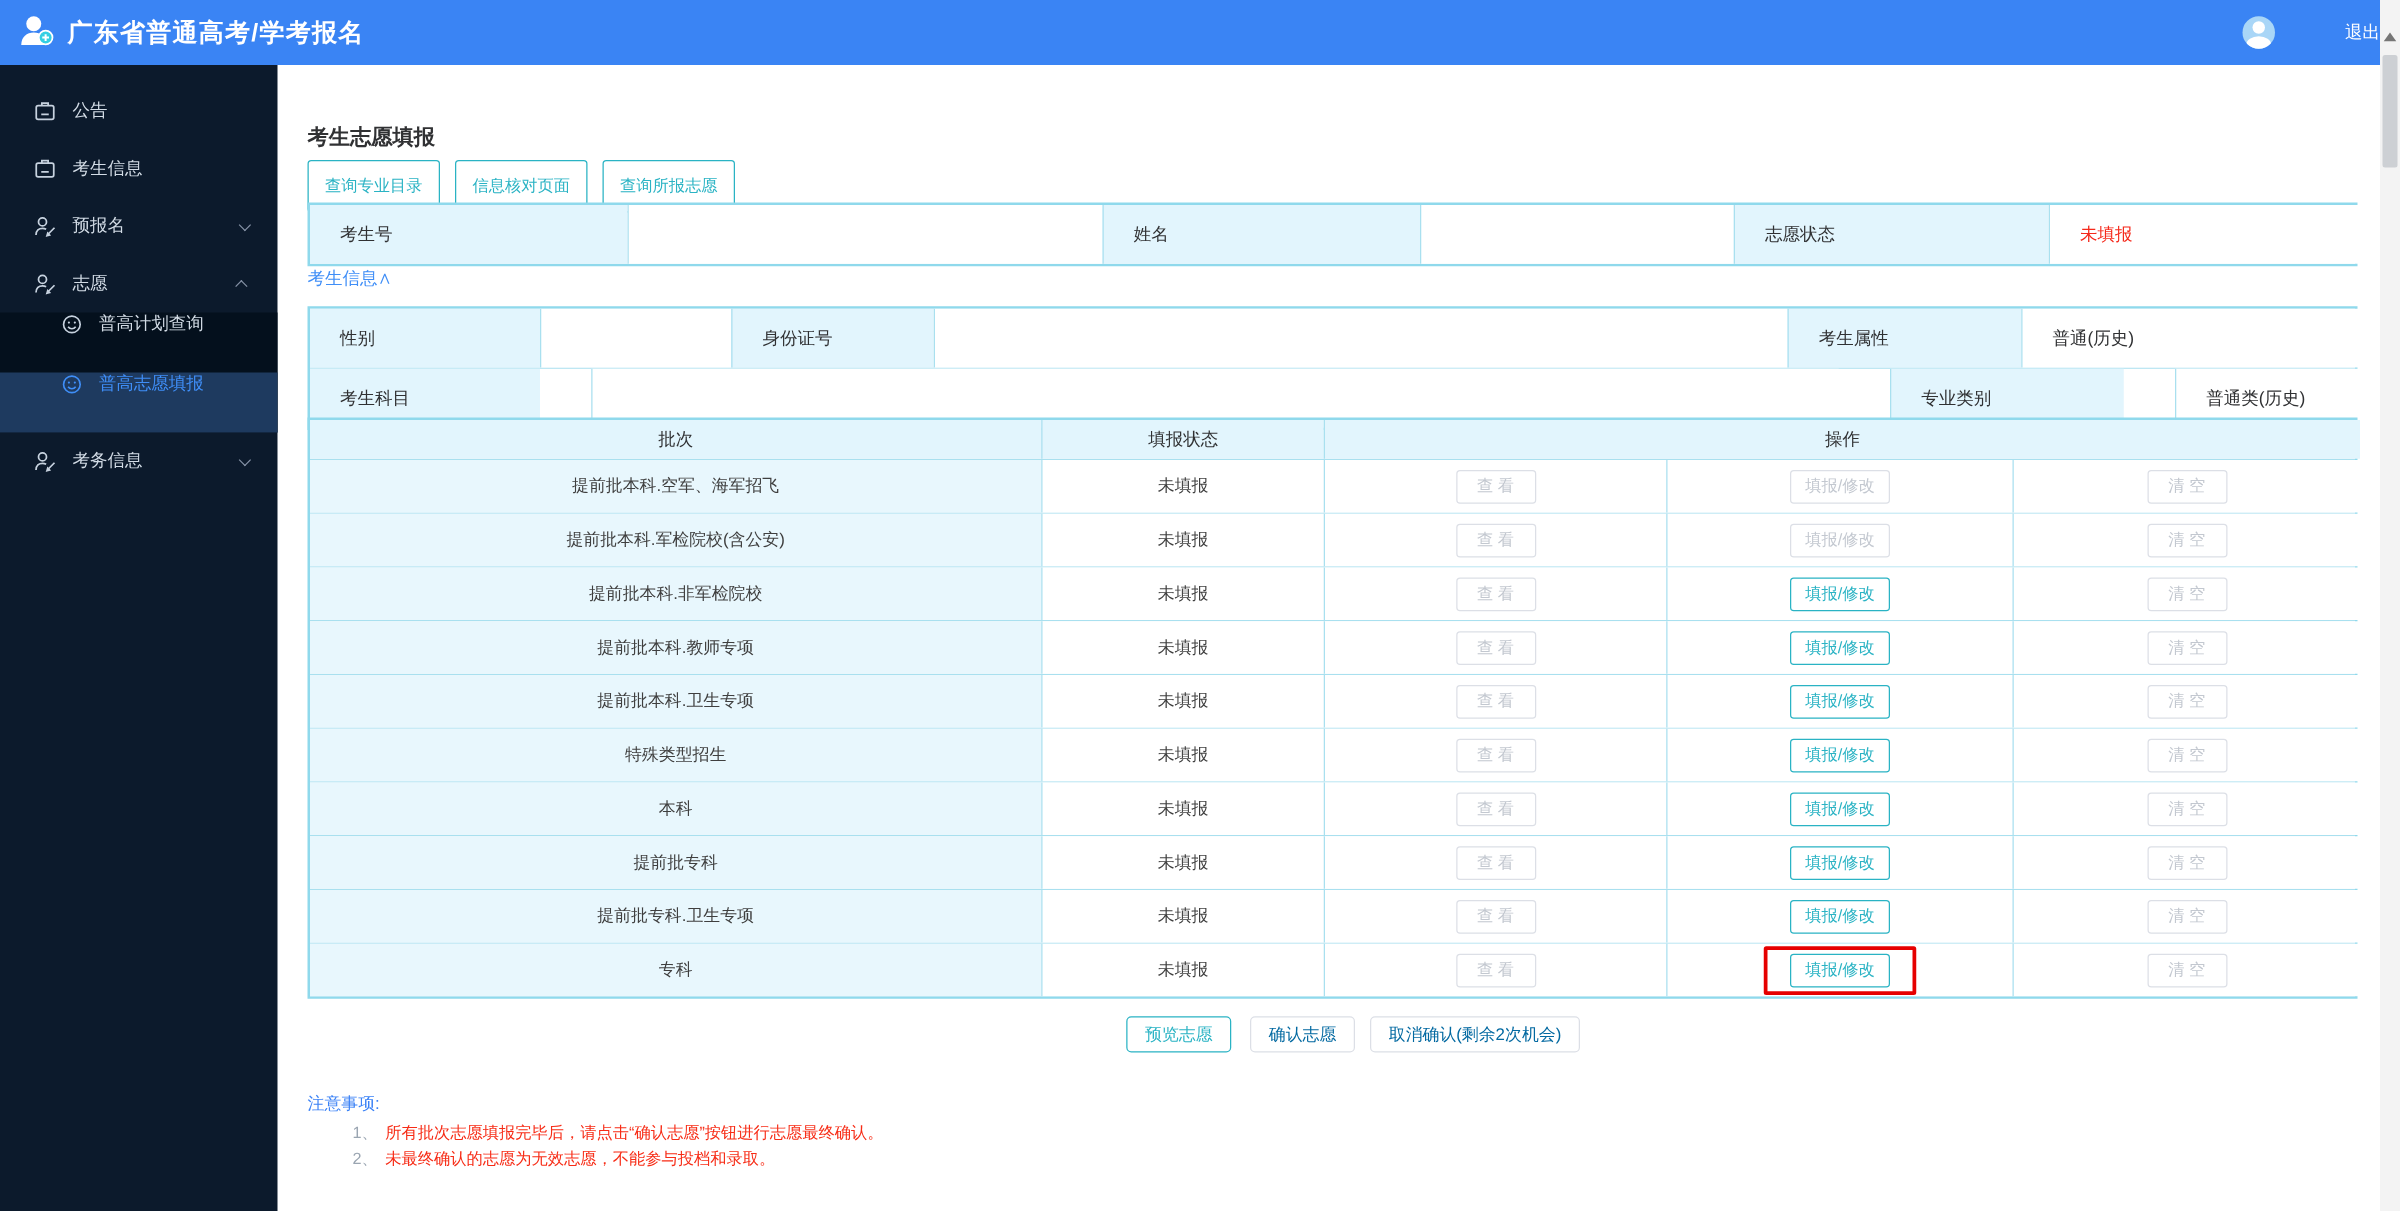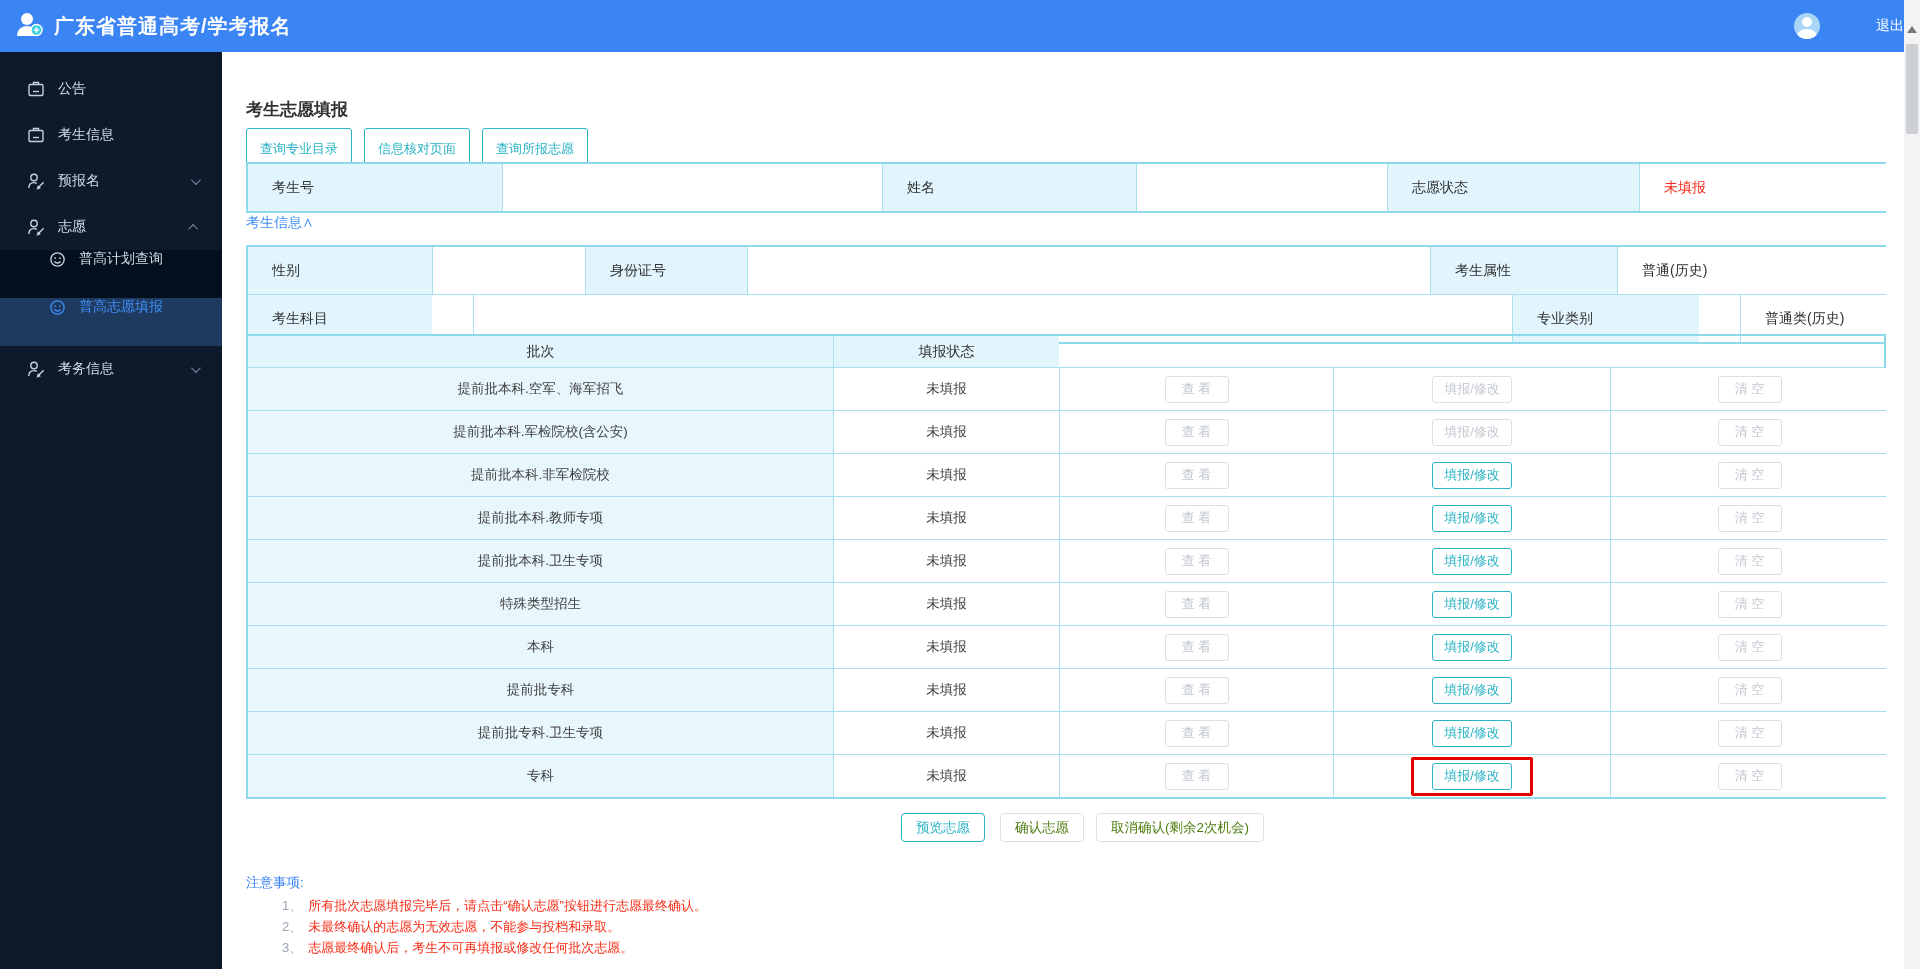--- a/index.html
+++ b/index.html
@@ -69,21 +69,21 @@
   .tbtn { height:27px; min-width:64px; background:#fff; border-radius:3px; font-size:13px; cursor:pointer; font-family:inherit; padding:0 8px; }
   .tbtn.grey { border:1px solid #dcdfe6; color:#c3c8d0; }
   .tbtn.fill-on { border:1px solid #2ab3c4; color:#2ab3c4; min-width:80px; }
   .tbtn.fill-off { border:1px solid #dcdfe6; color:#c3c8d0; min-width:80px; }
   .fillwrap { display:inline-flex; align-items:center; justify-content:center; }
   .fillwrap.redbox { border:3px solid #e60000; padding:3px 18px; border-radius:2px; }
   
   .actions { position:absolute; left:24px; top:761px; width:1640px; height:29px; }
   .abtn { position:absolute; height:29px; border-radius:4px; background:#fff; font-size:13.5px; cursor:pointer; font-family:inherit; padding:0 14px; }
   .abtn.teal { border:1px solid #2ab3c4; color:#2ab3c4; left:655px; }
-  .abtn.grey { border:1px solid #dcdfe6; color:#4d7c0f; }
+  .abtn.grey { border:1px solid #dcdfe6; color:#0369a1; }
   #confirmBtn { left:754px; }
   #cancelBtn { left:850px; }
   
   .notes { position:absolute; left:24px; top:822px; width:1200px; }
   .notes-title { font-size:13.5px; color:#3b82f6; }
   .note-line { margin-top:6px; margin-left:36px; font-size:13px; line-height:15px; }
   .note-num { color:#9aa5b1; margin-right:6px; }
   .note-text { color:#f72c16; }
   
   .sbar { position:absolute; right:0; top:0; width:16px; height:969px; background:#f3f3f3; z-index:9; }
@@ -232,20 +232,21 @@
         <div class="cell val ircell"></div>
         <div class="cell lbl ircell">专业类别</div>
         <div class="cell val ircell">普通类(历史)</div>
       </div>
     </div>
 
     <div class="tbl" id="batchTable">
       <div class="trow bhead">
         <div class="cell">批次</div>
         <div class="cell">填报状态</div>
+        <div class="cell">操作</div>
       </div>
 
       <div class="trow brow">
         <div class="cell c-batch">提前批本科.空军、海军招飞</div>
         <div class="cell">未填报</div>
         <div class="cell">
             <button class="tbtn grey">查 看</button>
           </div>
         <div class="cell">
             <span class="fillwrap">
@@ -405,21 +406,20 @@
     <div class="actions">
       <button class="abtn teal">预览志愿</button>
       <button class="abtn grey" id="confirmBtn">确认志愿</button>
       <button class="abtn grey" id="cancelBtn">取消确认(剩余2次机会)</button>
     </div>
 
     <div class="notes">
       <div class="notes-title">注意事项:</div>
       <div class="note-line"><span class="note-num">1、</span><span class="note-text">所有批次志愿填报完毕后，请点击“确认志愿”按钮进行志愿最终确认。</span></div>
       <div class="note-line"><span class="note-num">2、</span><span class="note-text">未最终确认的志愿为无效志愿，不能参与投档和录取。</span></div>
-      <div class="note-line"><span class="note-num">3、</span><span class="note-text">志愿最终确认后，考生不可再填报或修改任何批次志愿。</span></div>
     </div>
   </div>
 
   <div class="sbar">
     <div class="sbar-arrow"></div>
     <div class="sbar-thumb"></div>
   </div>
 
 </div>
 

